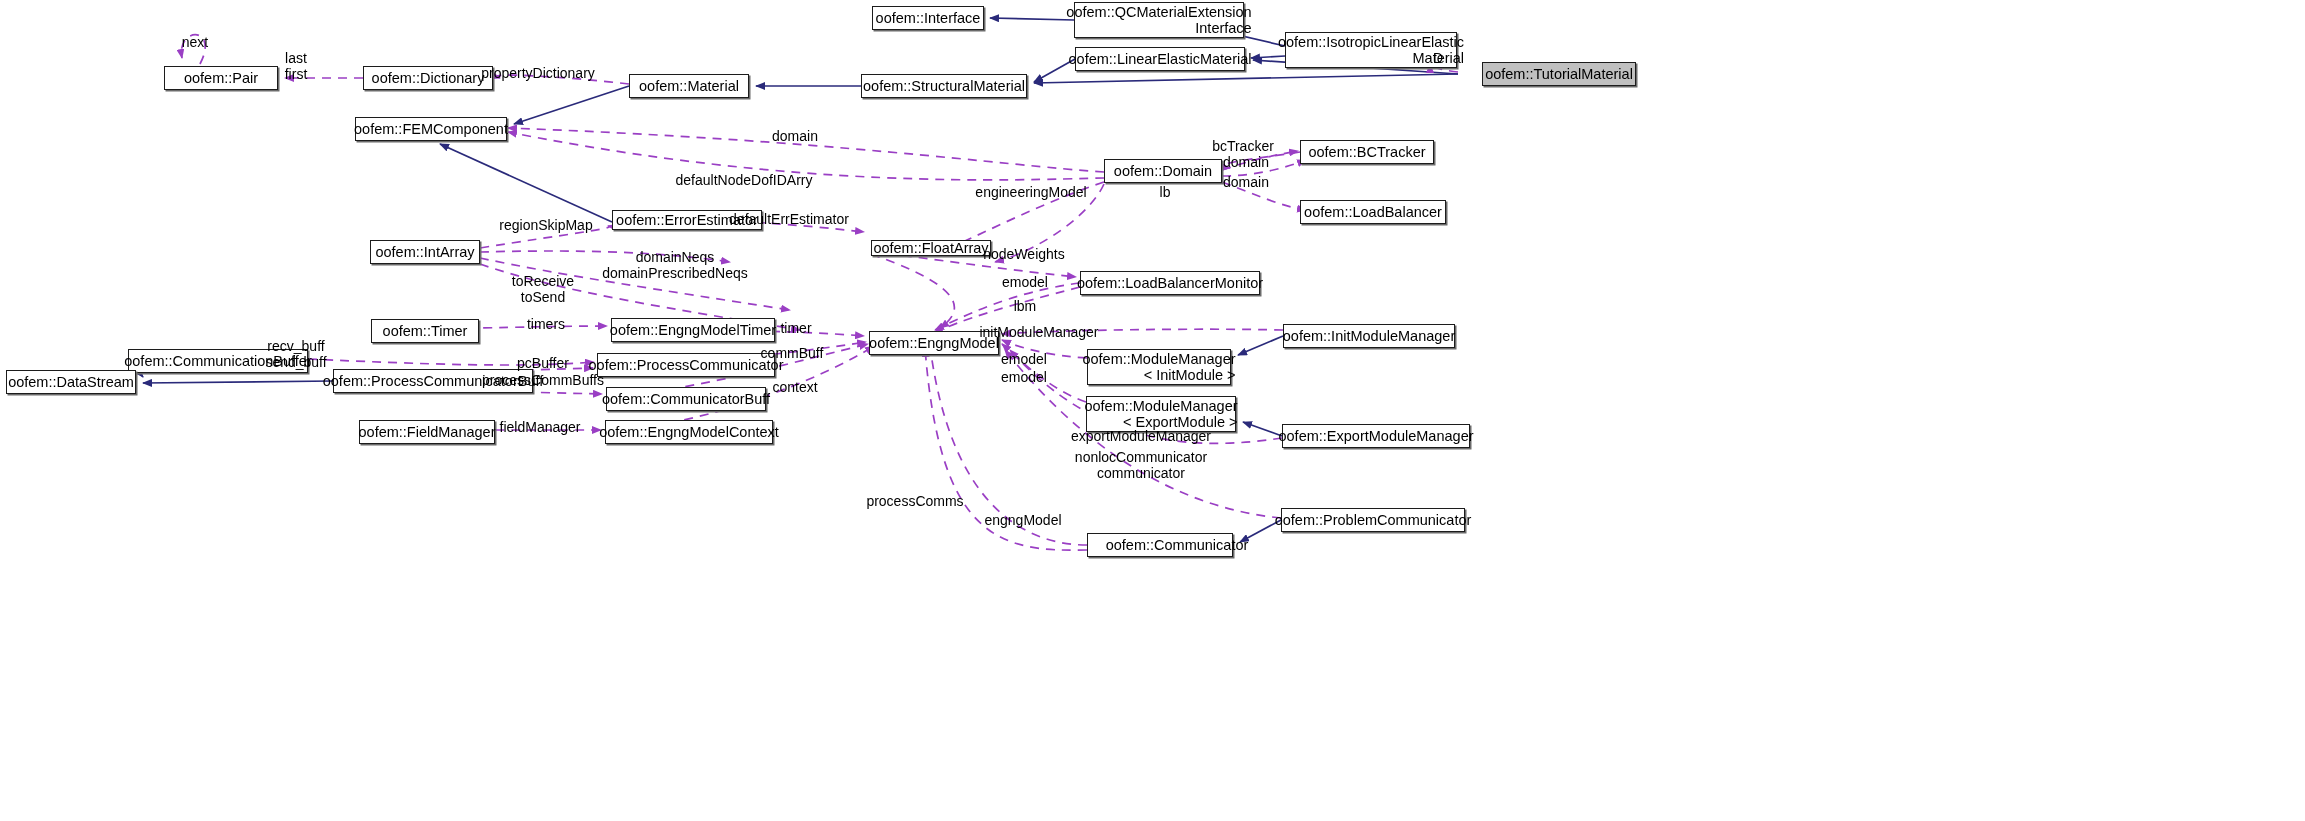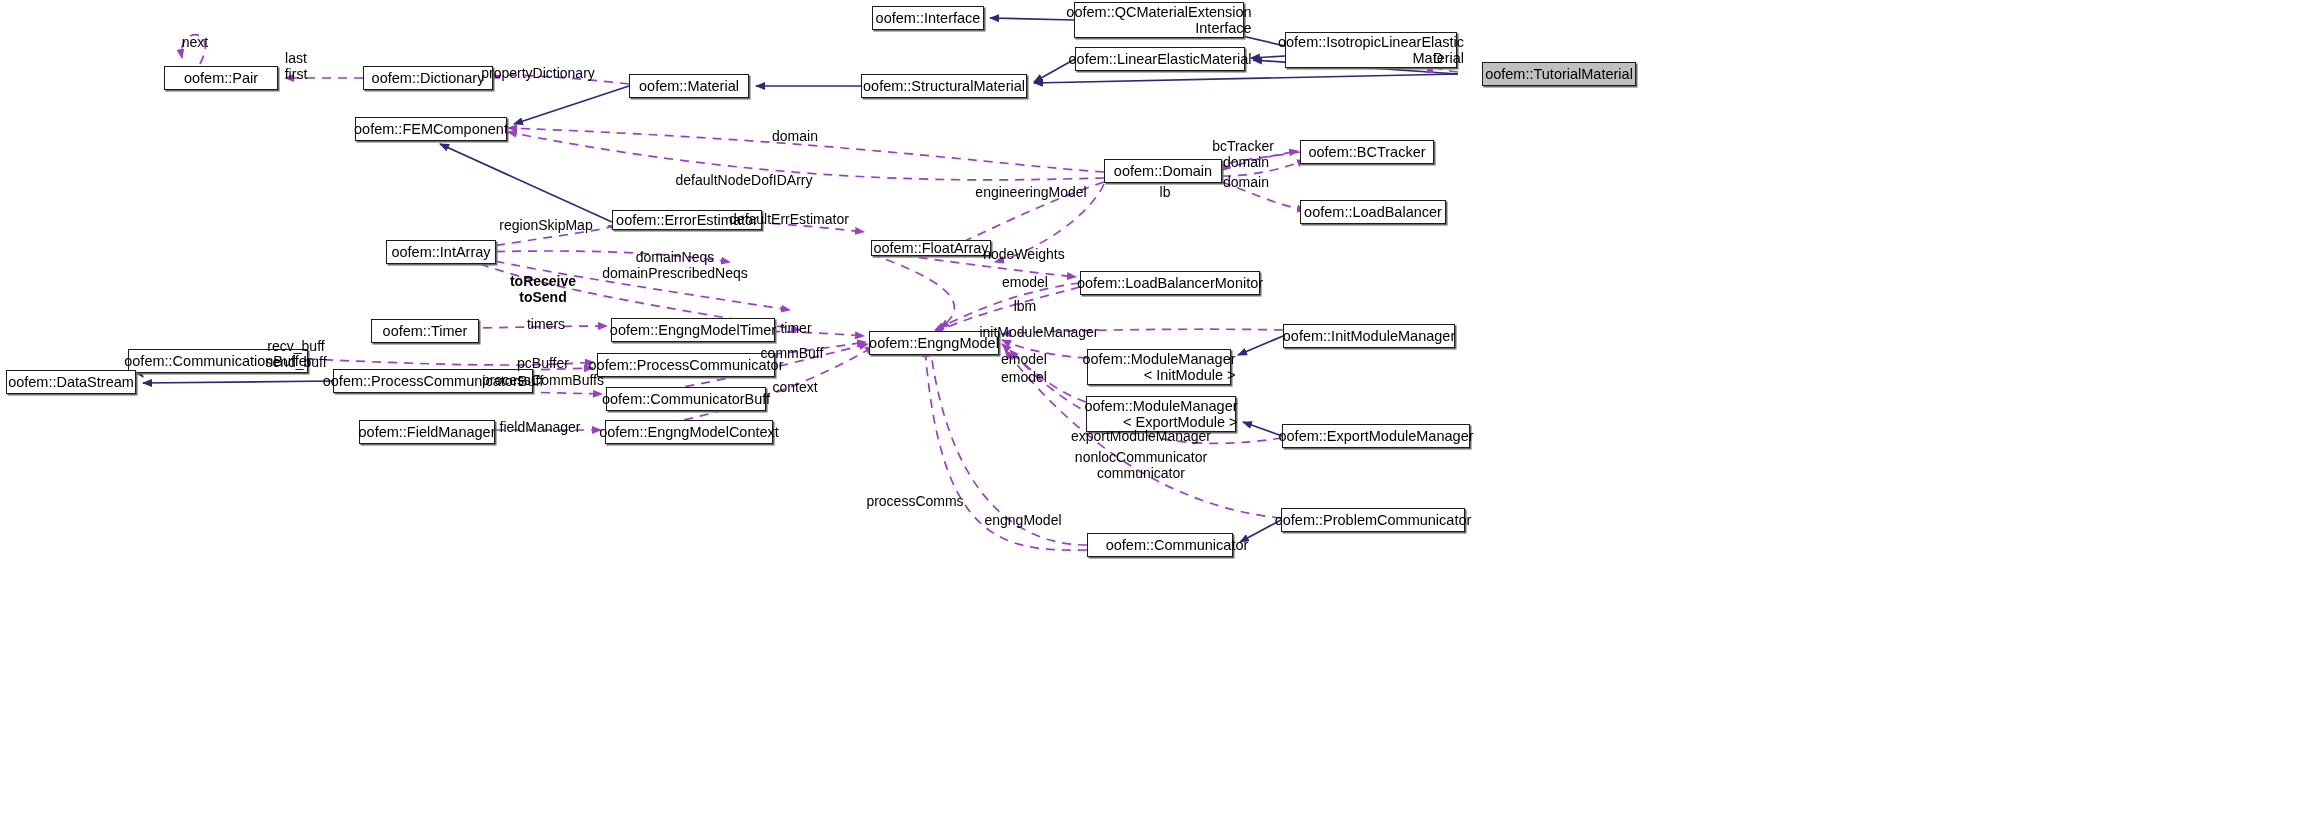--- a/index.html
+++ b/index.html
@@ -139,21 +139,21 @@
       <div class="node" style="left: 1074px; top: 2px; width: 170px; height: 36px;">oofem::QCMaterialExtension
 Interface</div>
       <div class="node" style="left: 1075px; top: 47px; width: 170px; height: 24px;">oofem::LinearElasticMaterial</div>
       <div class="node" style="left: 1285px; top: 32px; width: 172px; height: 36px;">oofem::IsotropicLinearElastic
 Material</div>
       <div class="node highlight" style="left: 1458px; top: 62px; width: 154px; height: 24px;">oofem::TutorialMaterial</div>
       <div class="node" style="left: 1104px; top: 159px; width: 118px; height: 24px;">oofem::Domain</div>
       <div class="node" style="left: 1300px; top: 140px; width: 134px; height: 24px;">oofem::BCTracker</div>
       <div class="node" style="left: 1300px; top: 200px; width: 146px; height: 24px;">oofem::LoadBalancer</div>
       <div class="node" style="left: 612px; top: 210px; width: 150px; height: 20px;">oofem::ErrorEstimator</div>
-      <div class="node" style="left: 370px; top: 240px; width: 110px; height: 24px; margin-left: 16px;">oofem::IntArray</div>
+      <div class="node" style="left: 370px; top: 240px; width: 110px; height: 24px;">oofem::IntArray</div>
       <div class="node" style="left: 871px; top: 240px; width: 120px; height: 16px;">oofem::FloatArray</div>
       <div class="node" style="left: 1080px; top: 271px; width: 180px; height: 24px;">oofem::LoadBalancerMonitor</div>
       <div class="node" style="left: 371px; top: 319px; width: 108px; height: 24px;">oofem::Timer</div>
       <div class="node" style="left: 611px; top: 318px; width: 164px; height: 24px;">oofem::EngngModelTimer</div>
       <div class="node" style="left: 869px; top: 331px; width: 130px; height: 24px;">oofem::EngngModel</div>
       <div class="node" style="left: 1283px; top: 324px; width: 172px; height: 24px;">oofem::InitModuleManager</div>
       <div class="node" style="left: 128px; top: 349px; width: 180px; height: 24px;">oofem::CommunicationBuffer</div>
       <div class="node" style="left: 1087px; top: 349px; width: 144px; height: 36px;">oofem::ModuleManager
 &lt; InitModule &gt;</div>
       <div class="node" style="left: 597px; top: 353px; width: 178px; height: 24px;">oofem::ProcessCommunicator</div>
@@ -179,21 +179,21 @@
       <div class="edge-label" style="left: 1246px; top: 182px;">domain</div>
       <div class="edge-label" style="left: 744px; top: 180px;">defaultNodeDofIDArry</div>
       <div class="edge-label" style="left: 1031px; top: 192px;">engineeringModel</div>
       <div class="edge-label" style="left: 1165px; top: 192px;">lb</div>
       <div class="edge-label" style="left: 789px; top: 219px;">defaultErrEstimator</div>
       <div class="edge-label" style="left: 546px; top: 225px;">regionSkipMap</div>
       <div class="edge-label" style="left: 1024px; top: 254px;">nodeWeights</div>
       <div class="edge-label" style="left: 675px; top: 265px;">domainNeqs
 domainPrescribedNeqs</div>
       <div class="edge-label" style="left: 1025px; top: 282px;">emodel</div>
-      <div class="edge-label" style="left: 543px; top: 289px; font-weight: bold;">toReceive
+      <div class="edge-label" style="left: 543px; top: 289px;">toReceive
 toSend</div>
       <div class="edge-label" style="left: 1025px; top: 306px;">lbm</div>
       <div class="edge-label" style="left: 546px; top: 324px;">timers</div>
       <div class="edge-label" style="left: 796px; top: 328px;">timer</div>
       <div class="edge-label" style="left: 1039px; top: 332px;">initModuleManager</div>
       <div class="edge-label" style="left: 296px; top: 354px;">recv_buff
 send_buff</div>
       <div class="edge-label" style="left: 792px; top: 353px;">commBuff</div>
       <div class="edge-label" style="left: 543px; top: 363px;">pcBuffer</div>
       <div class="edge-label" style="left: 1024px; top: 359px;">emodel</div>

